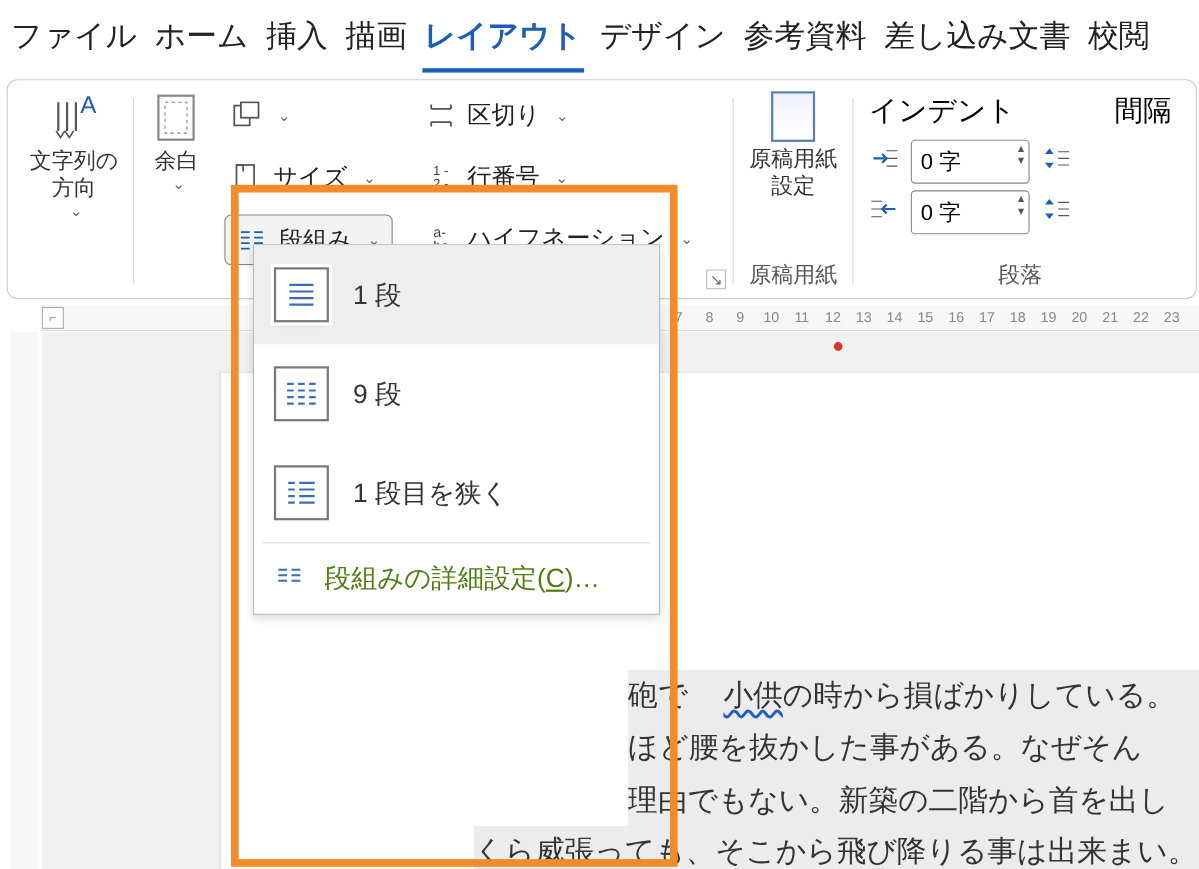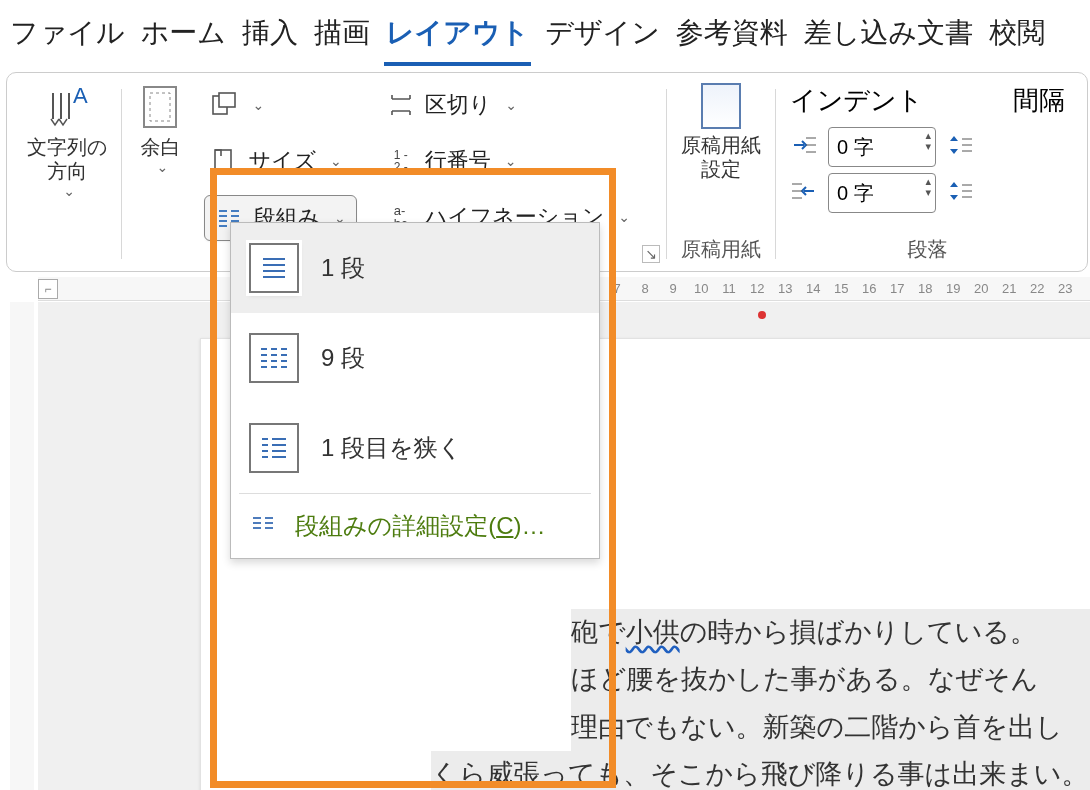--- a/index.html
+++ b/index.html
@@ -198,21 +198,21 @@
     height:600px;
   }
   .doc-text {
     font-size: 27px;
     color:#333;
     line-height: 1.75;
     font-family: "Yu Mincho","MS Mincho",serif;
     white-space: nowrap;
     background:rgba(180,180,180,0.25);
   }
-  .wavy { text-decoration: underline wavy #2060c0; text-underline-offset:4px;}
+  .wavy { text-decoration: underline wavy #2060c0; text-underline-offset:4px;margin-left:32px;}
   .gray-bg { position:absolute; left:38px; right:0; top:302px; bottom:0; background:#f0f0f0; z-index:1;}
 </style>
 </head>
 <body>
 
 <div class="tabs">
   <div class="tab">ファイル</div>
   <div class="tab">ホーム</div>
   <div class="tab">挿入</div>
   <div class="tab">描画</div>

